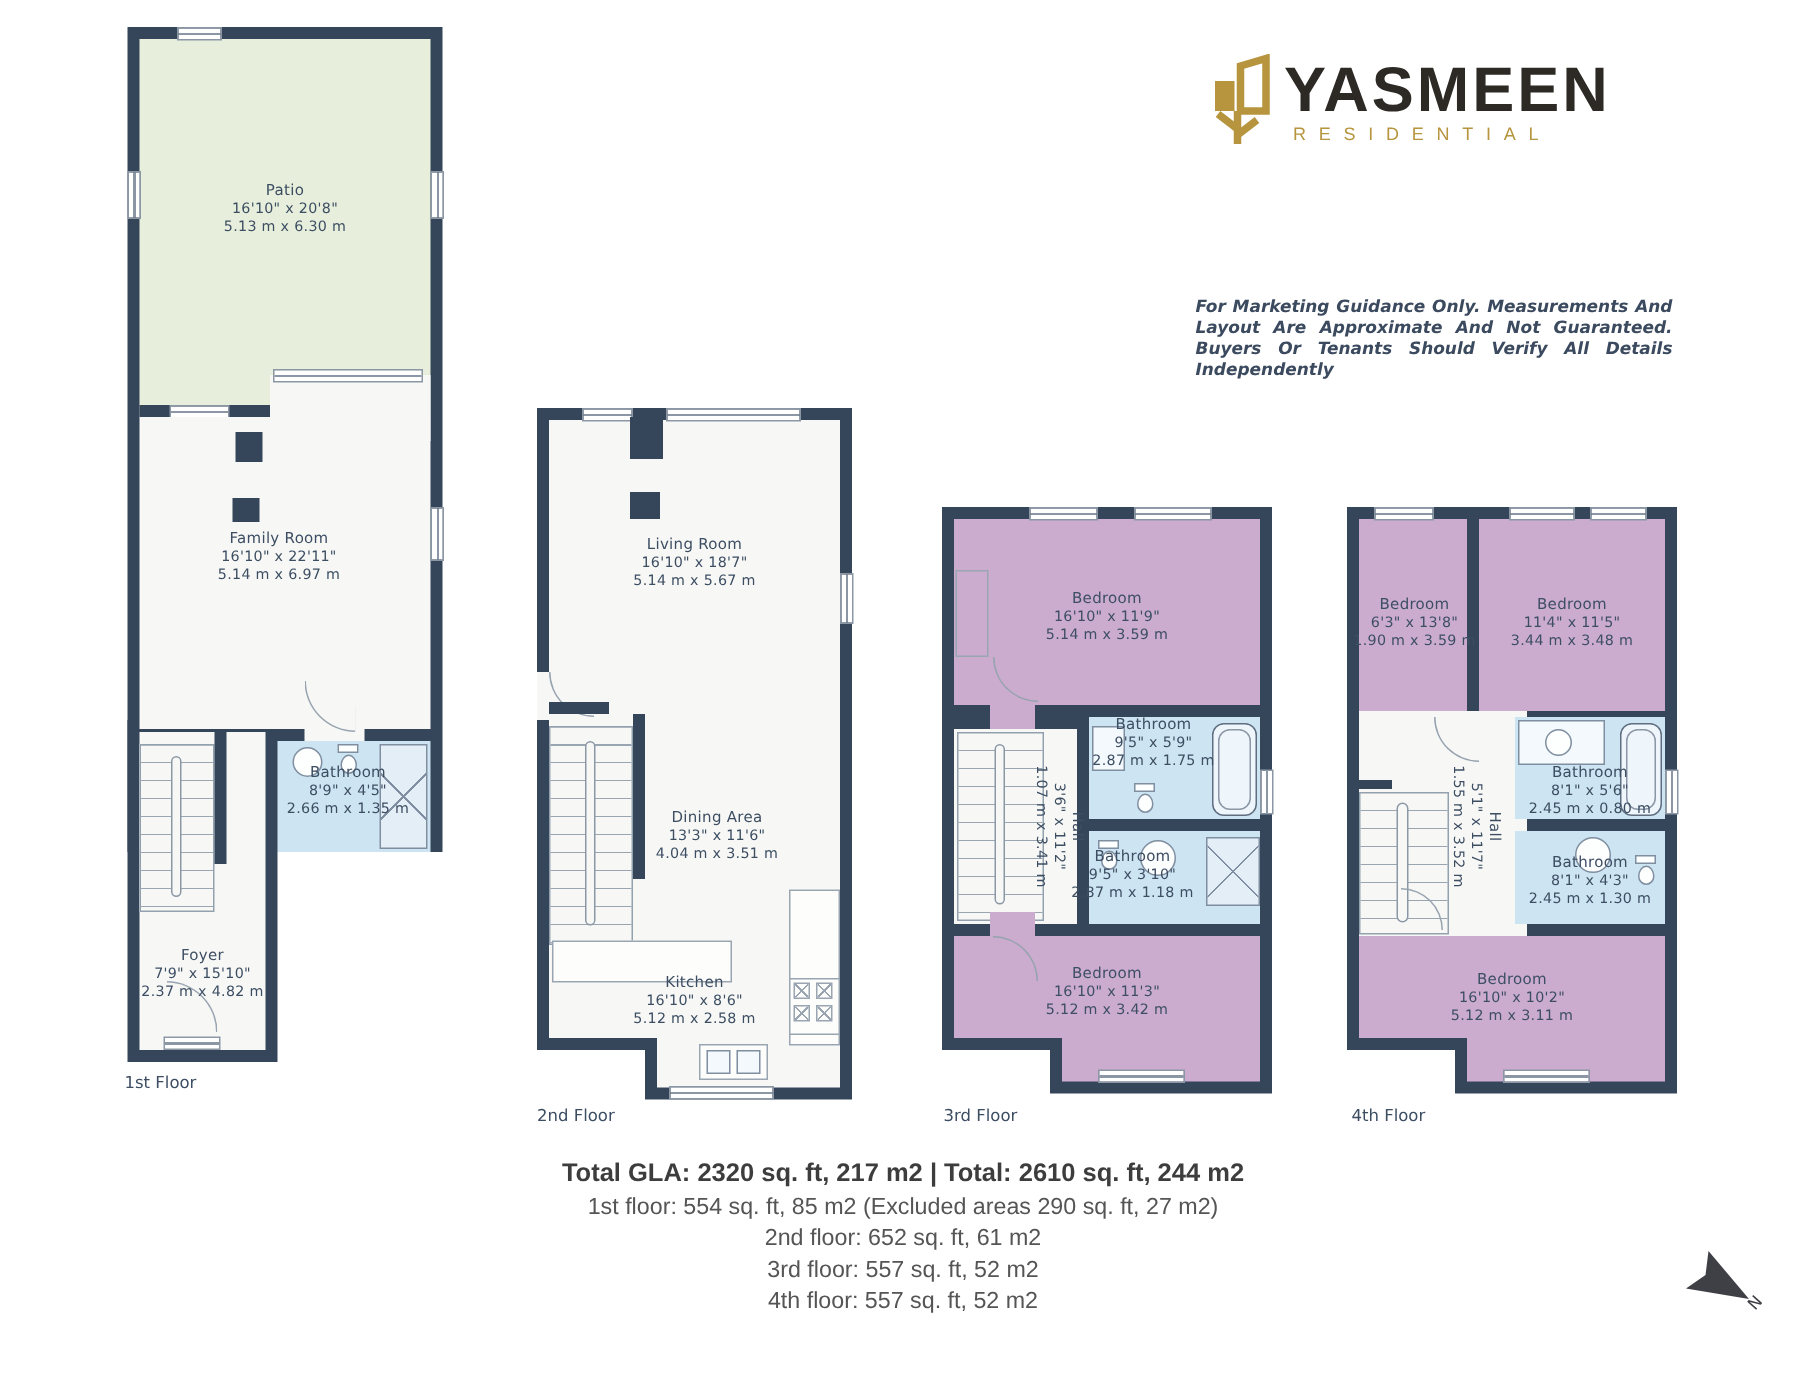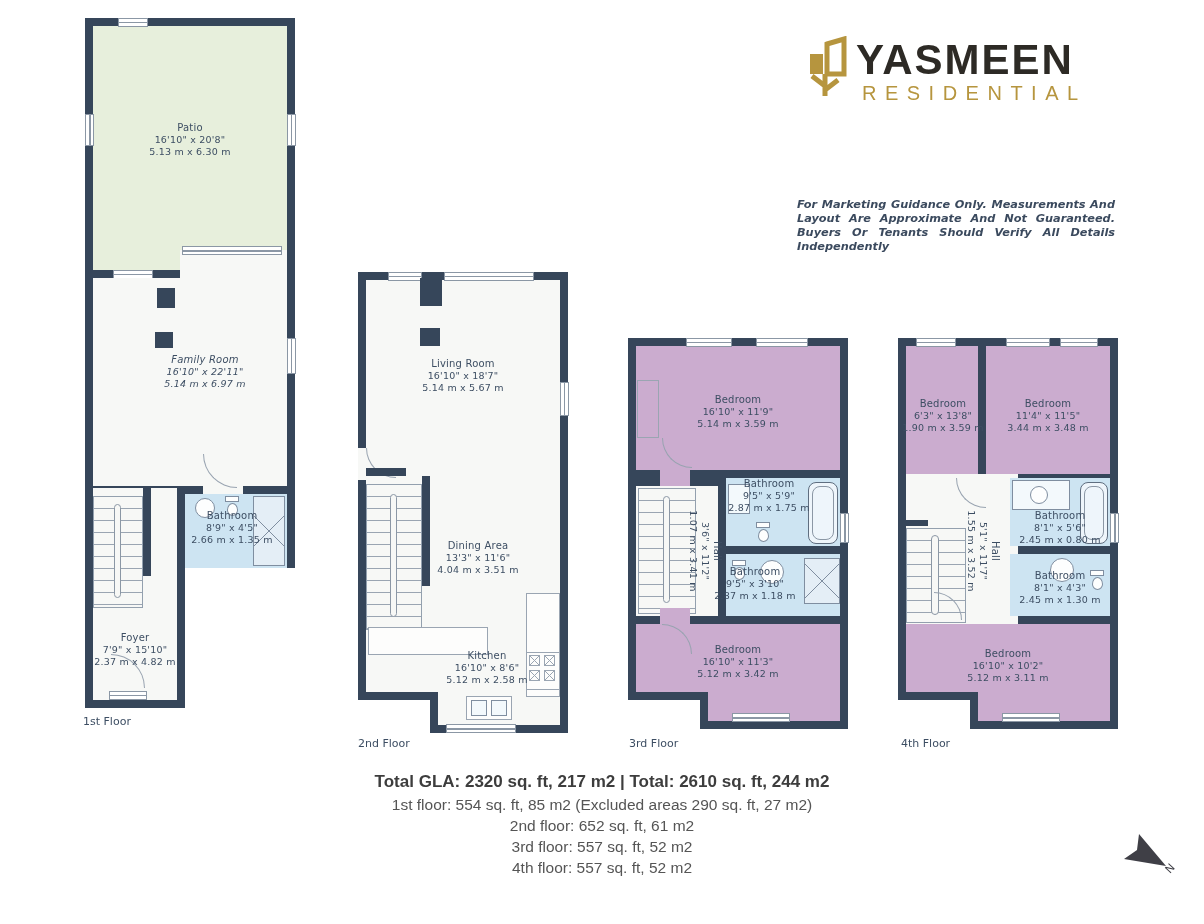--- a/index.html
+++ b/index.html
@@ -35,21 +35,21 @@
   .tub{position:absolute;box-sizing:border-box;border:1px solid #5f6e80;border-radius:8px;background:#eef5fb;}
   .tub-in{position:absolute;left:3px;top:3px;right:3px;bottom:3px;border:1px solid #8b97a5;border-radius:8px;}
   .shower{position:absolute;box-sizing:border-box;border:1px solid #7f8ea0;background-color:#e4eef6;
           background-image:linear-gradient(45deg,transparent calc(50% - .7px),#7f8ea0 calc(50% - .7px) calc(50% + .7px),transparent calc(50% + .7px)),
                            linear-gradient(-45deg,transparent calc(50% - .7px),#7f8ea0 calc(50% - .7px) calc(50% + .7px),transparent calc(50% + .7px));}
   .counter{position:absolute;box-sizing:border-box;border:1px solid #9aa5b2;background:#fdfdfc;}
   .burner{position:absolute;width:11px;height:11px;box-sizing:border-box;border:1px solid #9aa5b2;
           background-image:linear-gradient(45deg,transparent calc(50% - .6px),#9aa5b2 calc(50% - .6px) calc(50% + .6px),transparent calc(50% + .6px)),
                            linear-gradient(-45deg,transparent calc(50% - .6px),#9aa5b2 calc(50% - .6px) calc(50% + .6px),transparent calc(50% + .6px));}
   .brand-name{position:absolute;left:856px;top:36px;font-size:42px;font-weight:bold;letter-spacing:2px;color:#2d2a25;font-family:"Liberation Sans",sans-serif;}
-  .brand-sub{position:absolute;left:862px;top:82px;font-size:20px;letter-spacing:8.5px;color:#b6953e;font-family:"Liberation Sans",sans-serif;}
+  .brand-sub{position:absolute;left:862px;top:82px;font-size:12px;letter-spacing:8.5px;color:#b6953e;font-family:"Liberation Sans",sans-serif;}
   .disclaimer{position:absolute;left:797px;top:198px;width:318px;font-size:11.3px;line-height:14px;
               font-style:italic;font-weight:bold;color:#3b4a5e;text-align:justify;}
   .summary{position:absolute;left:0;top:770px;width:1204px;text-align:center;color:#555;
            font-family:"Liberation Sans",sans-serif;}
   .summary .tot{font-size:17px;font-weight:bold;color:#3d3d3d;line-height:24px;}
   .summary .ln{font-size:15.5px;line-height:21px;}
 </style>
 </head>
 <body>
 
@@ -108,21 +108,21 @@
     <div class="wallbase" style="left:58px;top:470px;width:8px;height:88px;"></div>
     <div class="gap" style="left:24px;top:672px;width:38px;height:10px;"></div>
     <div class="win-h" style="left:24px;top:673px;width:38px;"></div>
     <div class="arc tr" style="left:26px;top:636px;width:34px;height:34px;"></div>
 
     <div class="rlabel" style="left:8px;top:104px;width:194px;">
       <div class="rname">Patio</div>
       <div>16'10" x 20'8"</div>
       <div>5.13 m x 6.30 m</div>
     </div>
-    <div class="rlabel" style="left:23px;top:336px;width:194px;font-style:italic;">
+    <div class="rlabel" style="left:4px;top:336px;width:194px;">
       <div class="rname">Family Room</div>
       <div>16'10" x 22'11"</div>
       <div>5.14 m x 6.97 m</div>
     </div>
     <div class="rlabel" style="left:0px;top:614px;width:100px;">
       <div class="rname">Foyer</div>
       <div>7'9" x 15'10"</div>
       <div>2.37 m x 4.82 m</div>
     </div>
     <div class="floor-tag" style="left:-2px;top:697px;">1st Floor</div>
@@ -164,21 +164,21 @@
     <div class="rlabel" style="left:8px;top:86px;width:194px;">
       <div class="rname">Living Room</div>
       <div>16'10" x 18'7"</div>
       <div>5.14 m x 5.67 m</div>
     </div>
     <div class="rlabel" style="left:40px;top:268px;width:160px;">
       <div class="rname">Dining Area</div>
       <div>13'3" x 11'6"</div>
       <div>4.04 m x 3.51 m</div>
     </div>
-    <div class="rlabel" style="left:8px;top:378px;width:194px;padding-left:24px;">
+    <div class="rlabel" style="left:8px;top:378px;width:194px;">
       <div class="rname">Kitchen</div>
       <div>16'10" x 8'6"</div>
       <div>5.12 m x 2.58 m</div>
     </div>
     <div class="floor-tag" style="left:0;top:465px;">2nd Floor</div>
   </div>
 
   <div class="floor" style="left:628px;top:338px;width:230px;height:410px;">
     <div class="wallbase" style="left:0;top:0;width:220px;height:362px;"></div>
     <div class="wallbase" style="left:72px;top:354px;width:148px;height:37px;"></div>

